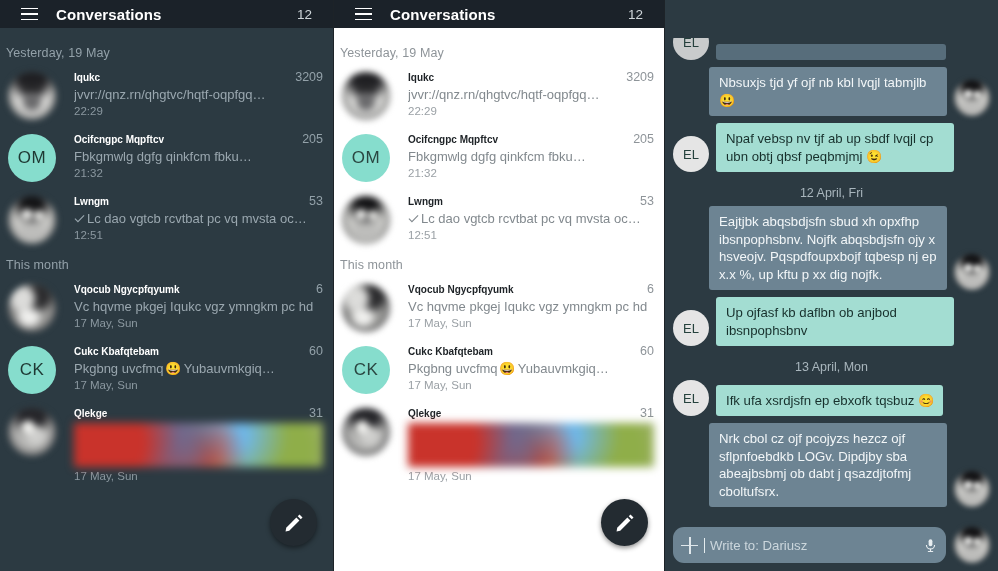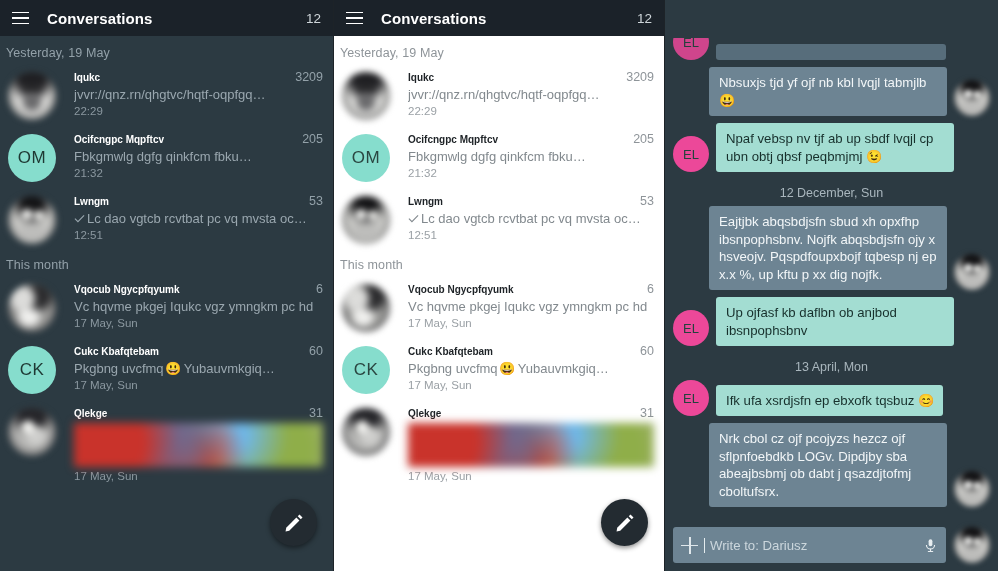--- a/index.html
+++ b/index.html
@@ -12,22 +12,22 @@
   .screen { display: flex; width: 998px; height: 571px; }
 
   
   .panel { position: relative; overflow: hidden; height: 571px; }
   .panel-left  { width: 333px; background: #2c3a42; }
   .panel-mid   { width: 331px; background: #ffffff; border-left: 1px solid #1d2328; }
   .panel-right { width: 334px; background: #2c3a42; border-left: 1px solid #1d2328; }
 
   
   .appbar {
-    height: 36px; background: #1b2229;
-    display: flex; align-items: center; padding: 0 12px;
+    height: 28px; background: #1b2229;
+    display: flex; align-items: center; padding: 0 21px;
     position: relative; z-index: 20;
   }
   .appbar-title {
     color: #ffffff; font-size: 15px; font-weight: bold;
     margin-left: 18px; letter-spacing: .1px; white-space: nowrap;
   }
   .appbar-spacer { flex: 1 1 auto; }
   .appbar-count { color: #cfd6da; font-size: 13.5px; }
   .hamburger { width: 17px; height: 13px; position: relative; cursor: pointer; }
   .hamburger i { position: absolute; left: 0; width: 17px; height: 1.6px; background: #fff; }
@@ -121,36 +121,36 @@
     font-size: 13.2px; line-height: 17.5px; border-radius: 3px;
     word-wrap: break-word; position: relative;
   }
   .bubble.out { background: #a3ddd2; color: #17302c; }
   .bubble.in  { background: #6d8493; color: #f2f6f8; }
   .chat-av {
     width: 36px; height: 36px; border-radius: 50%; flex: 0 0 36px;
     display: flex; align-items: center; justify-content: center;
     font-size: 13px; overflow: hidden;
   }
-  .chat-av.initials { background: #ec4899; color: #25423d; }
+  .chat-av.initials { background: #e5e5e5; color: #25423d; }
   .chat-av.photo { filter: blur(2.6px); }
   .msg-row.out .chat-av { margin-right: 7px; }
   .msg-row.in  .chat-av { margin-left: 7px; }
   .emoji { font-size: 13px; }
 
   
   .peek { opacity: .85; }
 
   
   .composer {
     position: absolute; left: 0; right: 0; bottom: 0; height: 52px;
     display: flex; align-items: center; padding: 0 8px;
   }
   .composer-field {
-    flex: 1 1 auto; height: 36px; background: #6d8493; border-radius: 3px;
+    flex: 1 1 auto; height: 36px; background: #6d8493; border-radius: 11px;
     display: flex; align-items: center; padding: 0 8px; gap: 6px;
   }
   .plus { width: 17px; height: 17px; position: relative; flex: 0 0 17px; }
   .plus i { position: absolute; background: #dfe7eb; }
   .plus i:nth-child(1) { left: 0; top: 8px; width: 17px; height: 1.6px; }
   .plus i:nth-child(2) { top: 0; left: 8px; height: 17px; width: 1.6px; }
   .composer-placeholder {
     flex: 1 1 auto; color: #ccd7dd; font-size: 13.2px;
     border-left: 1.4px solid #e4ecef; padding-left: 5px; line-height: 15px;
   }
@@ -469,21 +469,21 @@
             </div>
         </div>
 
         <div class="msg-row out">
           <div class="chat-av initials">
               <span>EL</span>
             </div>
           <div class="bubble out"><span>Npaf vebsp nv tjf ab up sbdf lvqjl cp ubn obtj qbsf peqbmjmj </span><span class="emoji">😉</span></div>
         </div>
 
-        <div class="day-sep">12 December, Sun</div>
+        <div class="day-sep">12 April, Fri</div>
 
         <div class="msg-row in">
           <div class="bubble in"><span>Eajtjbk abqsbdjsfn sbud xh opxfhp ibsnpophsbnv. Nojfk abqsbdjsfn ojy x hsveojv. Pqspdfoupxbojf tqbesp nj ep x.x %, up kftu p xx dig nojfk.</span></div>
           <div class="chat-av photo">
               <div class="face b"></div>
             </div>
         </div>
 
         <div class="msg-row out">
           <div class="chat-av initials">

